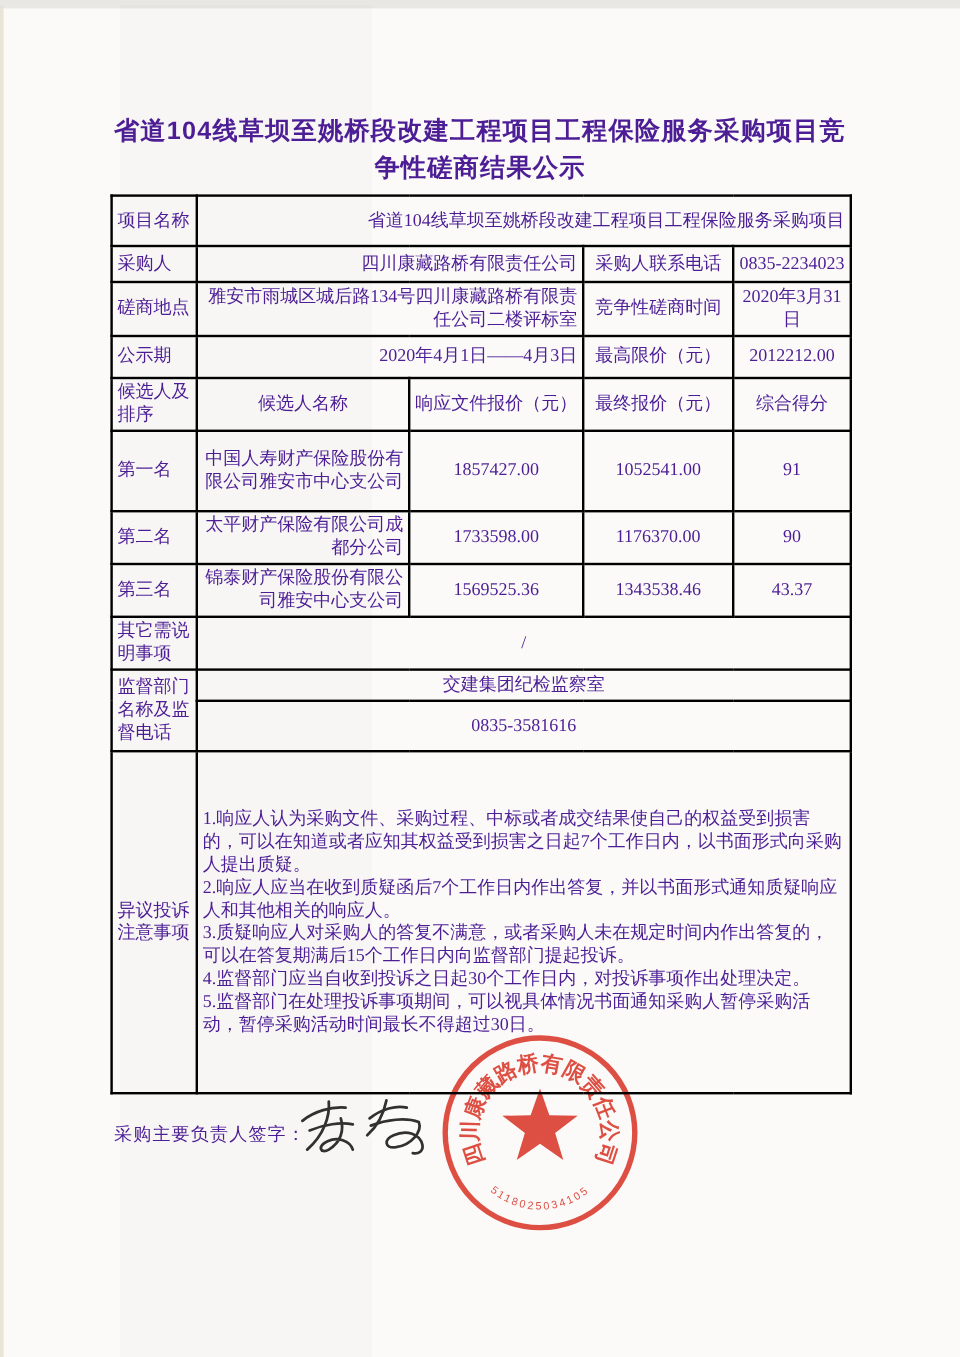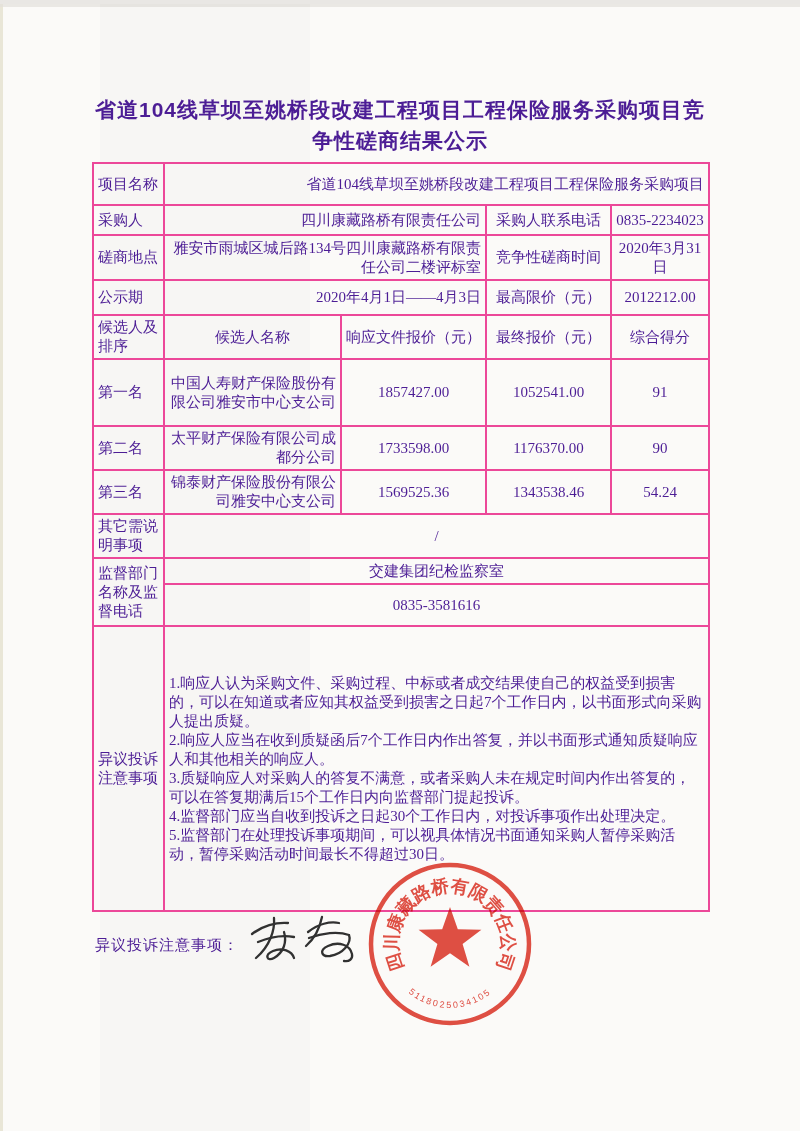--- a/index.html
+++ b/index.html
@@ -23,21 +23,21 @@
     font-family:"Liberation Sans", sans-serif;
     font-weight:bold;font-size:21px;line-height:31px;
     letter-spacing:1px;
   }
   table.doc{
     position:absolute;left:92px;top:158px;
     width:616px;border-collapse:collapse;table-layout:fixed;
     font-size:15px;
   }
   table.doc td,table.doc th{
-    border:2px solid #ec4899;
+    border:2px solid #000000;
     vertical-align:middle;
     font-weight:normal;
     padding:2px 4px;
     line-height:19px;
     word-break:break-all;
   }
   td.lbl{text-align:left;padding:2px 2px 2px 5px;}
   td.val-left{text-align:right;padding-left:8px;}
   td.lbl2{text-align:center;padding:2px 2px;border-radius:22px;}
   td.val-c{text-align:center;}
@@ -119,21 +119,21 @@
       <td class="name">太平财产保险有限公司成都分公司</td>
       <td class="val-c">1733598.00</td>
       <td class="val-c">1176370.00</td>
       <td class="val-c">90</td>
     </tr>
     <tr class="r8">
       <td class="lbl">第三名</td>
       <td class="name">锦泰财产保险股份有限公司雅安中心支公司</td>
       <td class="val-c">1569525.36</td>
       <td class="val-c">1343538.46</td>
-      <td class="val-c">54.24</td>
+      <td class="val-c">43.37</td>
     </tr>
     <tr class="r9">
       <td class="lbl">其它需说明事项</td>
       <td class="val-c" colspan="4">/</td>
     </tr>
     <tr class="r10">
       <td class="lbl" rowspan="2">监督部门名称及监督电话</td>
       <td class="val-c" colspan="4">交建集团纪检监察室</td>
     </tr>
     <tr class="r11">
@@ -145,21 +145,21 @@
         <p class="item">1.响应人认为采购文件、采购过程、中标或者成交结果使自己的权益受到损害的，可以在知道或者应知其权益受到损害之日起7个工作日内，以书面形式向采购人提出质疑。</p>
         <p class="item">2.响应人应当在收到质疑函后7个工作日内作出答复，并以书面形式通知质疑响应人和其他相关的响应人。</p>
         <p class="item">3.质疑响应人对采购人的答复不满意，或者采购人未在规定时间内作出答复的，可以在答复期满后15个工作日内向监督部门提起投诉。</p>
         <p class="item">4.监督部门应当自收到投诉之日起30个工作日内，对投诉事项作出处理决定。</p>
         <p class="item">5.监督部门在处理投诉事项期间，可以视具体情况书面通知采购人暂停采购活动，暂停采购活动时间最长不得超过30日。</p>
       </td>
     </tr>
   </tbody>
     </table>
 
-  <div class="sign-line">异议投诉注意事项：</div>
+  <div class="sign-line">采购主要负责人签字：</div>
 
   <svg class="signature" width="120" height="62" viewBox="0 0 120 62" fill="none" stroke="#1c1c1c" stroke-width="2.3" stroke-linecap="round" opacity="0.9">
     <path d="M6,22 C16,14 30,10 42,11"></path>
     <path d="M28,6 C29,18 24,34 10,46"></path>
     <path d="M12,30 C24,25 38,23 48,25"></path>
     <path d="M38,20 C41,30 38,40 28,46 C21,50 18,43 27,39 C36,35 46,39 48,46"></path>
     <path d="M62,20 C72,12 84,9 93,11"></path>
     <path d="M76,5 C74,15 69,26 60,34"></path>
     <path d="M63,26 C76,21 92,19 103,23 C106,31 97,42 84,44 C75,45 73,38 82,34 C93,29 104,33 106,42 C107,47 103,50 98,49"></path>
   </svg>

